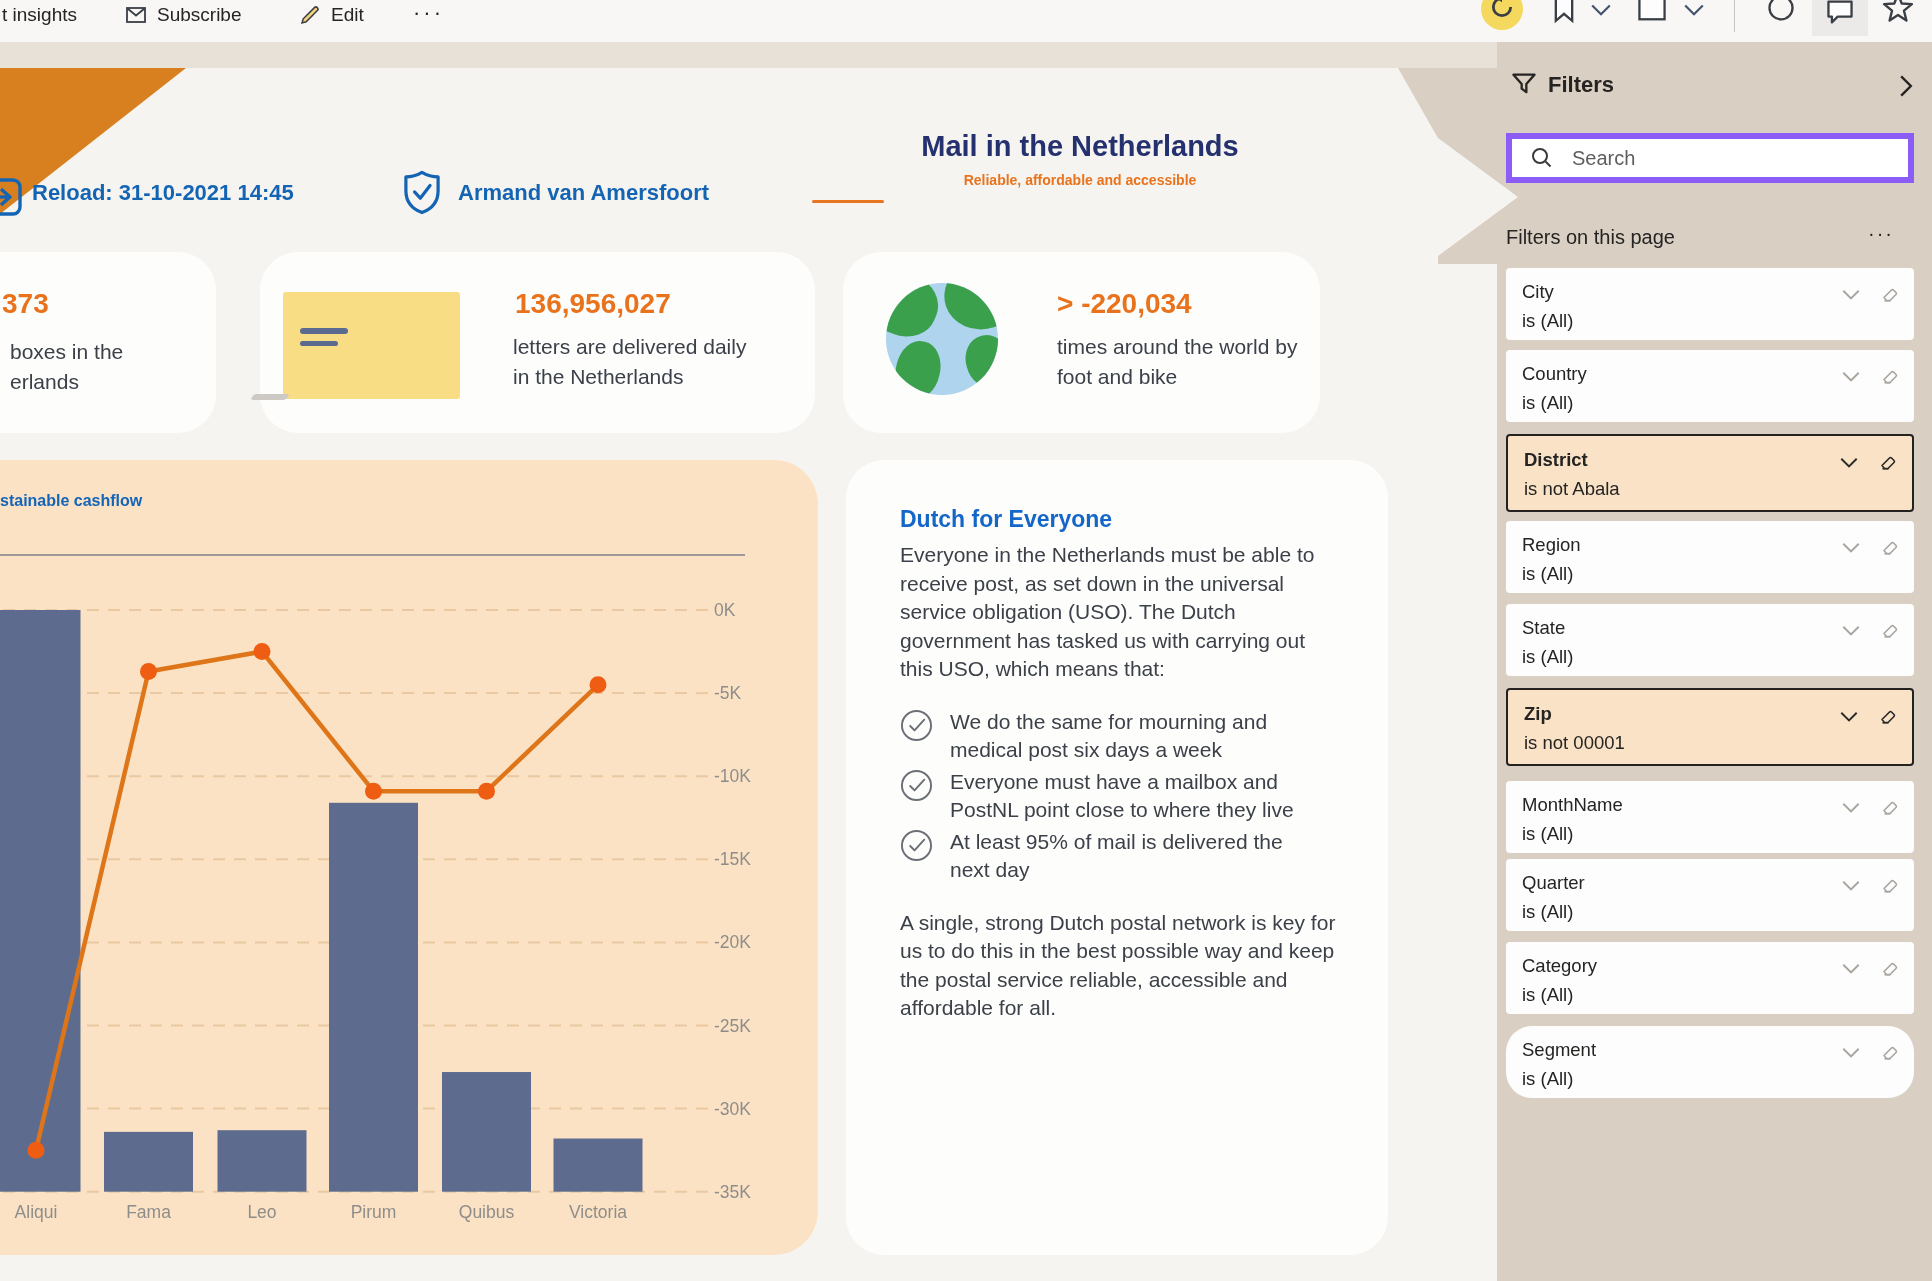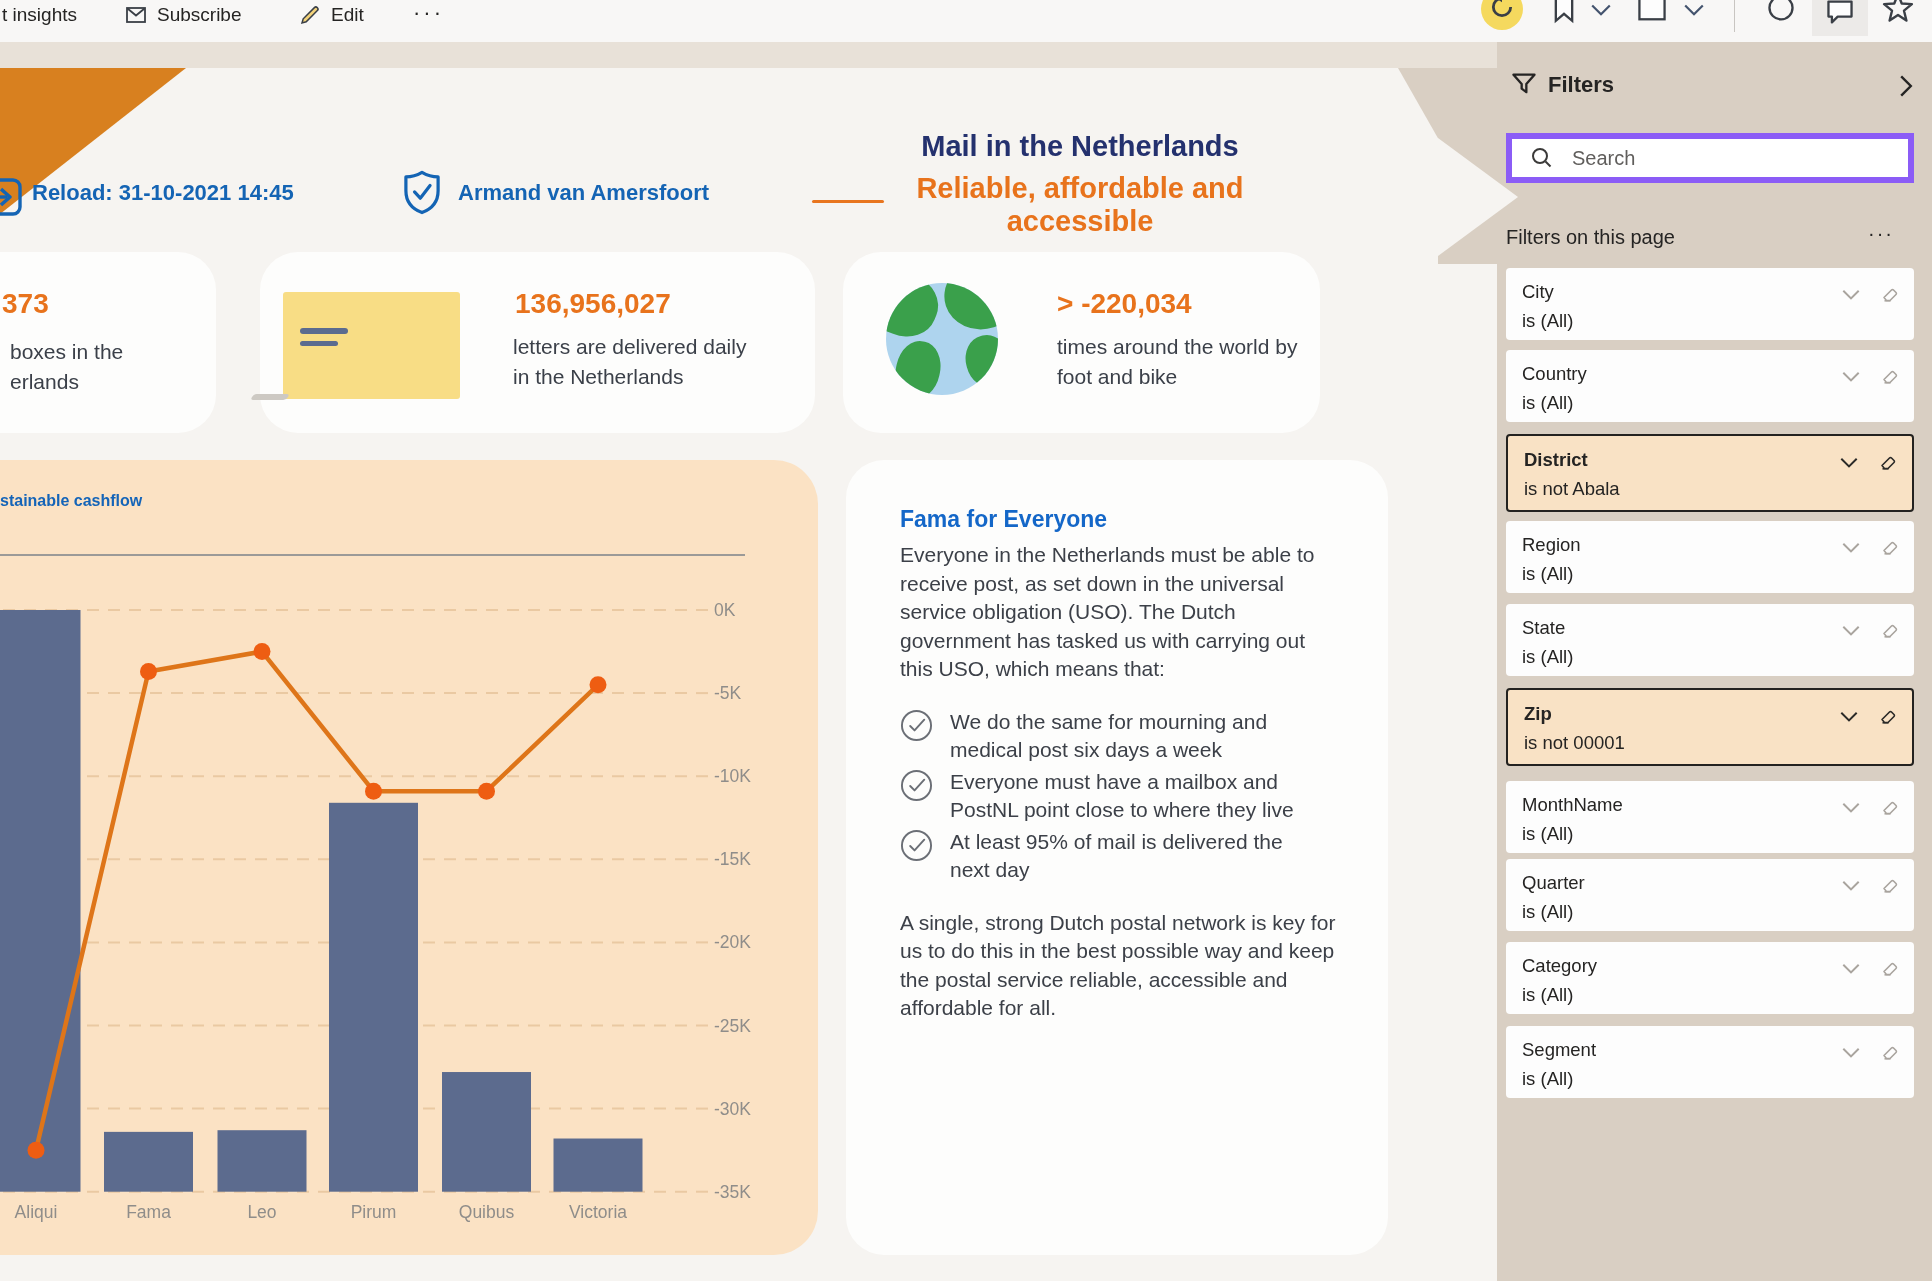--- a/index.html
+++ b/index.html
@@ -15,21 +15,21 @@
 
   
   #canvas{left:0;top:68px;width:1497px;height:1213px;background:#f6f4f1;}
   #corner-tri{left:0;top:68px;width:186px;height:146px;background:#d8801f;clip-path:polygon(0 0,100% 0,0 100%);}
   #wedge{left:1438px;top:68px;width:59px;height:196px;background:#d9cfc3;}
   #wedge-diag{left:1398px;top:68px;width:41px;height:72px;background:#d9cfc3;clip-path:polygon(100% 0,100% 100%,0 0);}
   #canvas-arrow{left:1438px;top:138px;width:80px;height:118px;background:#f6f4f1;clip-path:polygon(0 0,100% 50%,0 100%);z-index:3;}
 
   .hdr-blue{color:#1464b4;font-weight:700;font-size:22px;}
   #report-title{color:#24316e;font-size:29px;font-weight:600;text-align:center;}
-  #report-subtitle{color:#e8731c;font-size:29px;font-weight:700;text-align:center;margin-top:9px;}
+  #report-subtitle{color:#e8731c;font-size:14px;font-weight:700;text-align:center;margin-top:9px;}
   #hdr-dash{left:812px;top:200px;width:72px;height:3px;background:#e8751f;border-radius:2px;}
 
   .card{position:absolute;background:#fdfdfc;border-radius:38px;}
   .kpi-num{color:#e8731c;font-size:28px;font-weight:700;}
   .kpi-text{color:#3b4049;font-size:21px;line-height:30px;}
 
   
   #envelope{left:283px;top:292px;width:177px;height:107px;background:#f8dd85;border-radius:3px;}
   #env-stamp{left:375px;top:302px;width:26px;height:28px;background:#5b6b8f;border:2px dashed #f2d27a;}
   .env-line{position:absolute;background:#5b6b8f;border-radius:3px;}
@@ -256,21 +256,21 @@
       <circle cx="598" cy="224.79000000000002" r="8.5" fill="#ee5d12"></circle>
       <text x="36" y="758" text-anchor="middle" class="tick-label">Aliqui</text>
       <text x="148.5" y="758" text-anchor="middle" class="tick-label">Fama</text>
       <text x="262" y="758" text-anchor="middle" class="tick-label">Leo</text>
       <text x="373.5" y="758" text-anchor="middle" class="tick-label">Pirum</text>
       <text x="486.5" y="758" text-anchor="middle" class="tick-label">Quibus</text>
       <text x="598" y="758" text-anchor="middle" class="tick-label">Victoria</text>
     </svg>
 
   <div class="card" id="mail-card">
-    <div id="uso-heading">Fama for Everyone</div>
+    <div id="uso-heading">Dutch for Everyone</div>
     <div class="uso-p">Everyone in the Netherlands must be able to receive post, as set down in the universal service obligation (USO). The Dutch government has tasked us with carrying out this USO, which means that:</div>
     <div id="uso-list">
 
     <div class="uso-row">
       <span class="ck">
         <svg width="33" height="33" viewBox="0 0 34 34">
               <circle cx="17" cy="17" r="15" fill="none" stroke="#6b6f76" stroke-width="2"></circle>
               <path d="M10.5 17.5l4.5 4.5 10-11" fill="none" stroke="#6b6f76" stroke-width="2" stroke-linecap="round" stroke-linejoin="round"></path>
             </svg>
       </span>
@@ -486,21 +486,21 @@
         </span>
         <span>
           <svg width="22" height="22" viewBox="0 0 22 22">
               <path d="M6 14.5 L13.5 7a1.4 1.4 0 0 1 2 0l2.5 2.5a1.4 1.4 0 0 1 0 2L12 17.5H8.5z" fill="none" stroke="currentColor" stroke-width="1.6" stroke-linejoin="round"></path>
               <path d="M6.5 17.8h6" stroke="currentColor" stroke-width="1.6"></path>
             </svg>
         </span>
       </div>
     </div>
 
-    <div class="fcard" style="top: 1026px; height: 72px;">
+    <div class="fcard" style="top: 1026px; height: 72px; border-radius: 26px;">
       <div class="fc-label">Segment</div>
       <div class="fc-cond">is (All)</div>
       <div class="fc-icons">
         <span>
           <svg width="22" height="22" viewBox="0 0 20 20">
               <path d="M3 7l7 7 7-7" fill="none" stroke="currentColor" stroke-width="1.8"></path>
             </svg>
         </span>
         <span>
           <svg width="22" height="22" viewBox="0 0 22 22">

